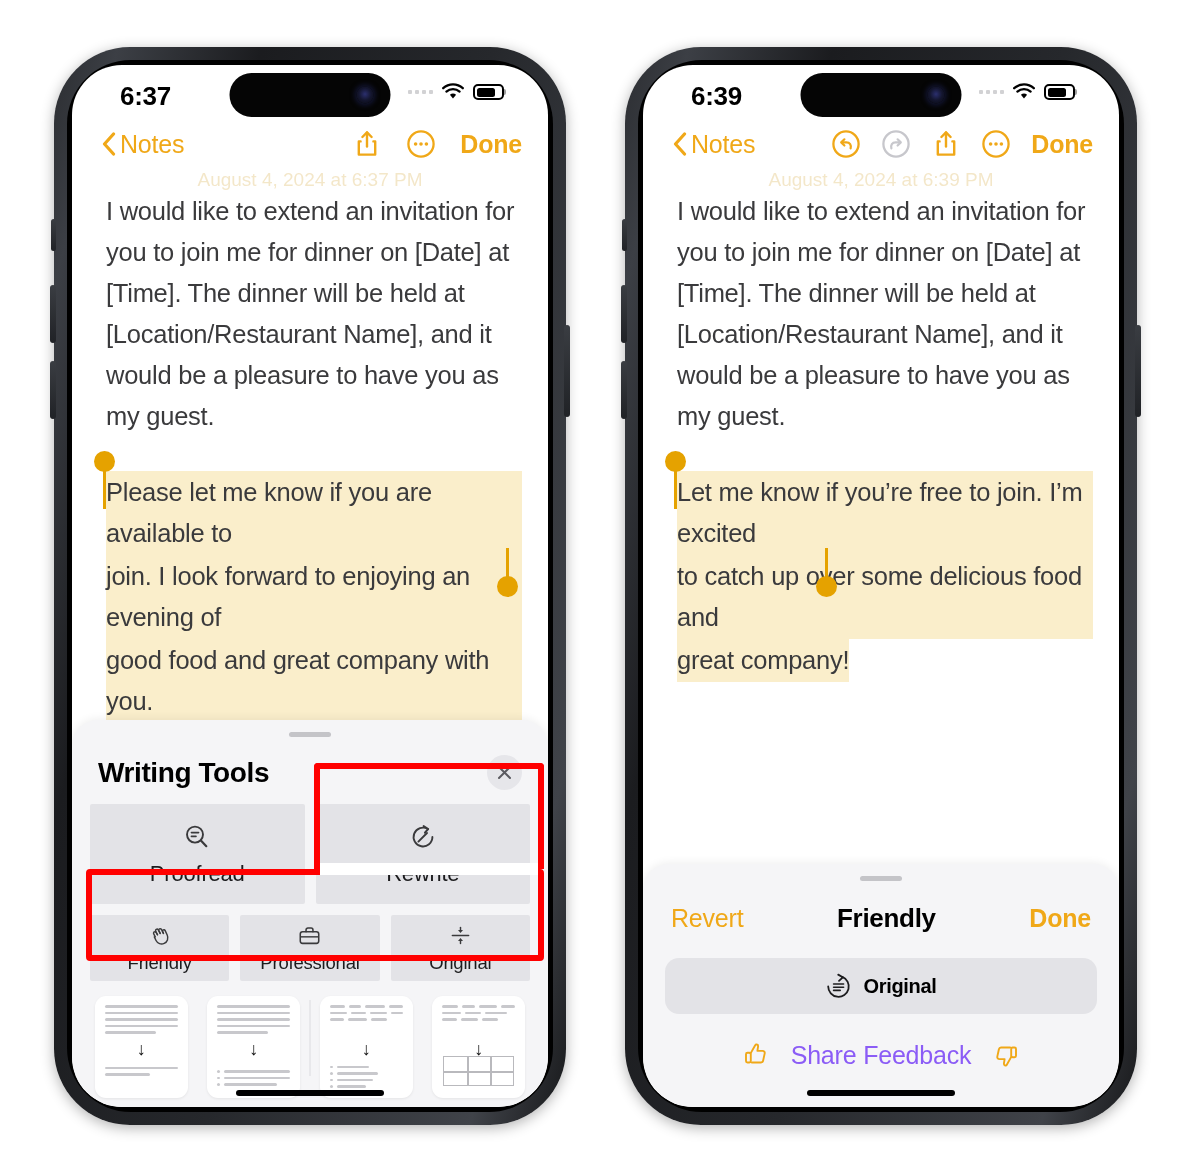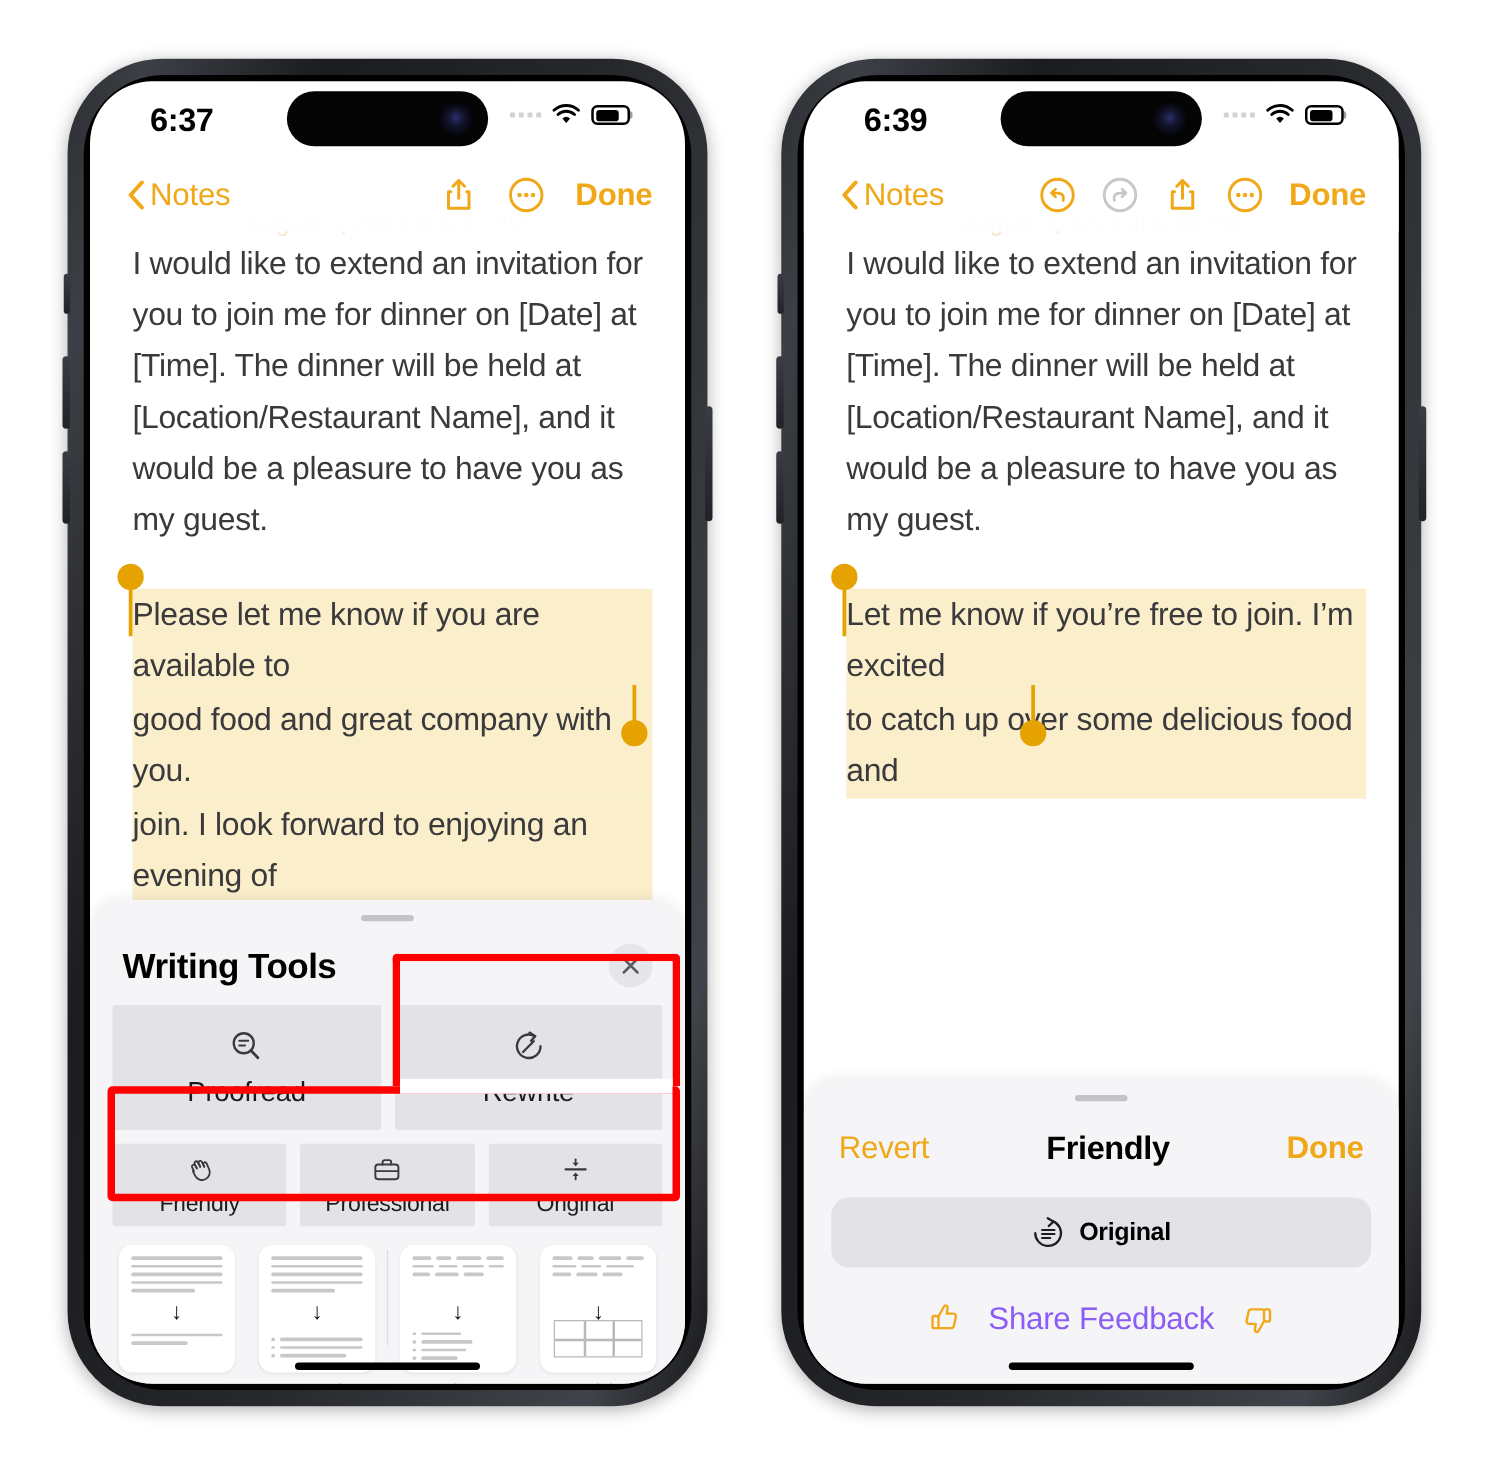--- a/index.html
+++ b/index.html
@@ -76,21 +76,21 @@
     position:relative; padding:1.5px;
   }
   .batt::after {
     content:""; position:absolute; right:-4px; top:50%; transform:translateY(-50%);
     width:2px; height:6px; border-radius:0 2px 2px 0; background:rgba(0,0,0,.38);
   }
   .batt i { display:block; height:100%; width:78%; background:#000; border-radius:2.5px; }
 
   
   .navbar {
-    position:absolute; left:0; right:0; top:62px; height:58px;
+    position:absolute; left:0; right:0; top:50px; height:58px;
     display:flex; align-items:center; z-index:18;
     background:rgba(255,255,255,.92);
   }
   .nav-back { display:flex; align-items:center; gap:4px; margin-left:30px; cursor:pointer; }
   .nav-chev { width:14px; height:24px; }
   .nav-back-label { font-size:25px; color:#F0A818; letter-spacing:-.2px; }
   .nav-spacer { flex:1; }
   .nav-icons { display:flex; align-items:center; gap:24px; margin-right:26px; }
   .nav-icon { width:30px; height:30px; cursor:pointer; }
   .nav-done { font-size:25px; font-weight:bold; color:#F0A818; letter-spacing:-.2px; cursor:pointer; }
@@ -270,22 +270,22 @@
 
       <div class="note-date">August 4, 2024 at 6:37 PM</div>
       <div class="note-body">
         <div class="para">I would like to extend an invitation for you to join me for dinner on [Date] at [Time]. The dinner will be held at [Location/Restaurant Name], and it would be a pleasure to have you as my guest.</div>
         <div class="sel-block">
           <div class="handle start">
             <div class="stem"></div>
               <div class="knob"></div>
           </div>
           <span class="sel-line para">Please let me know if you are available to</span>
+          <span class="sel-line para">join. I look forward to enjoying an evening of</span>
           <span class="sel-line para" style="position:relative;">good food and great company with you.</span>
-          <span class="sel-line para">join. I look forward to enjoying an evening of</span>
           <div class="handle end" style="left:400px; top:119px;">
             <div class="stem"></div>
               <div class="knob"></div>
           </div>
         </div>
       </div>
 
       <div class="sheet" style="height:387px;">
         <div class="grabber"></div>
         <div class="wt-head">
@@ -542,20 +542,21 @@
       <div class="note-date">August 4, 2024 at 6:39 PM</div>
       <div class="note-body">
         <div class="para">I would like to extend an invitation for you to join me for dinner on [Date] at [Time]. The dinner will be held at [Location/Restaurant Name], and it would be a pleasure to have you as my guest.</div>
         <div class="sel-block">
           <div class="handle start">
             <div class="stem"></div>
               <div class="knob"></div>
           </div>
           <span class="sel-line para">Let me know if you’re free to join. I’m excited</span>
           <span class="sel-line para">to catch up over some delicious food and</span>
+          <span class="sel-line para">great company!</span>
           <div class="handle end" style="left:148px; top:119px;">
             <div class="stem"></div>
               <div class="knob"></div>
           </div>
         </div>
       </div>
 
       <div class="sheet" style="height:243px;">
         <div class="grabber"></div>
         <div class="rs-head">

